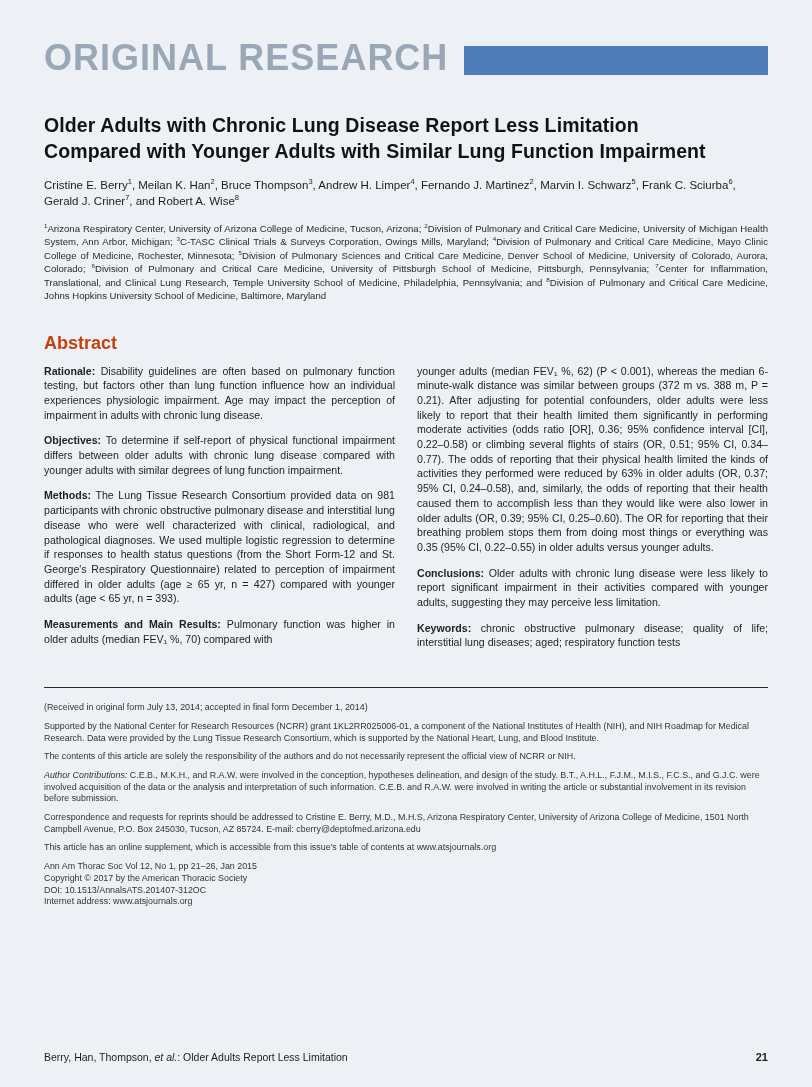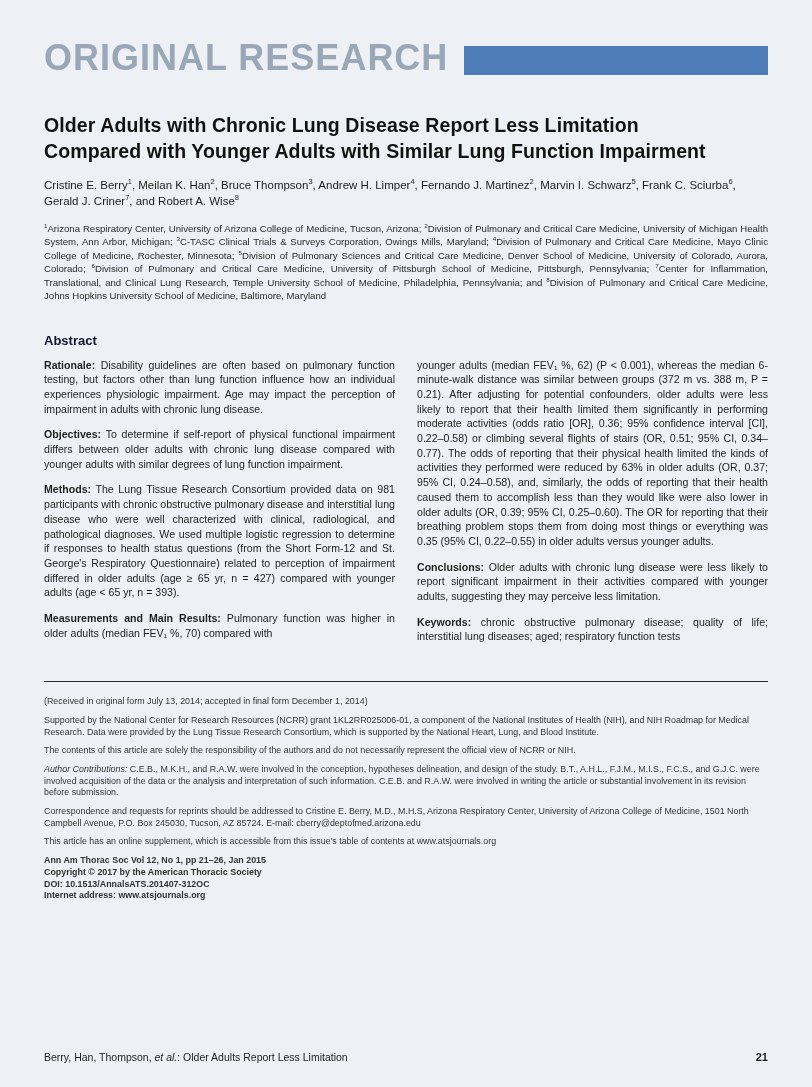--- a/index.html
+++ b/index.html
@@ -27,32 +27,32 @@
     line-height:26px; letter-spacing:0.1px;
   }
   .authors { margin-top:0; font-size:11.5px; line-height:16px; color:#1c1c1c; }
   sup { font-size:65%; line-height:0; vertical-align:super; }
   .affiliations {
     margin-top:13px; font-size:9.6px; line-height:13.4px; color:#2a2a2a;
     text-align:justify;
   }
 
   
-  .abstract-heading { margin-top:30px; font-size:13px; font-weight:bold; color:#0f172a; }
+  .abstract-heading { margin-top:30px; font-size:18px; font-weight:bold; color:#c2410c; }
   .abstract-body { display:flex; gap:22px; margin-top:10px; }
   .abstract-col { flex:1; font-size:10.6px; line-height:14.7px; text-align:justify; color:#1e1e1e; }
   .para { margin:0 0 11px 0; }
   .para-label { font-weight:bold; }
 
   
   .rule { border:none; border-top:1px solid #2a2a2a; margin:26px 0 0 0; }
   .footnotes { margin-top:14px; font-size:8.9px; line-height:11.7px; color:#333; }
   .footnotes p { margin:0 0 7px 0; }
   .fn-italic { font-style:italic; }
-  .citation-block { margin-top:2px;font-weight:bold; }
+  .citation-block { margin-top:2px; }
   .citation-block div { margin:0; line-height:11.7px; }
 
   
   .running-footer {
     position:absolute; left:44px; right:44px; bottom:24px;
     display:flex; justify-content:space-between; align-items:baseline;
     font-size:10.5px; color:#1c1c1c;gap:17px;
   }
   .running-footer .pgnum { font-weight:bold; font-size:11px; }
   .rf-italic { font-style:italic; }

